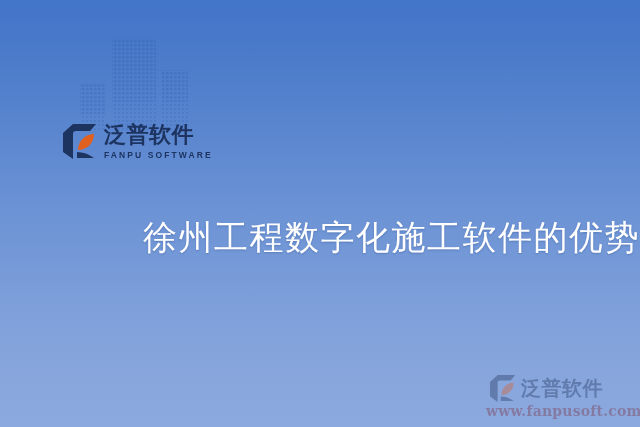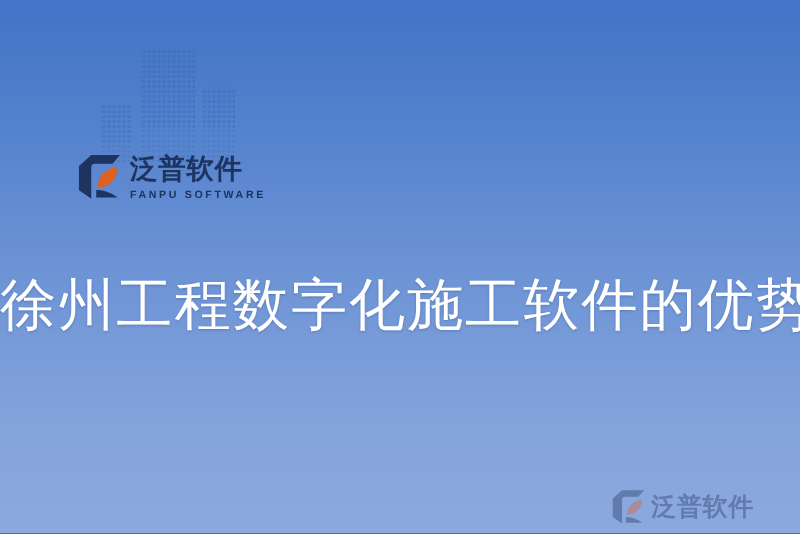--- a/index.html
+++ b/index.html
@@ -64,23 +64,23 @@
     white-space: nowrap;
     text-align: right;
   }
 
   
   #headline {
     position: absolute;
     left: 0;
     top: 216px;
     width: 640px;
-    text-align: left;
+    text-align: right;
     font-family: "DejaVu Serif", "Liberation Serif", serif;
-    font-size: 45px;
+    font-size: 34px;
     font-weight: 400;
     color: #ffffff;
     letter-spacing: 1.5px;
     line-height: 1.25;
     text-shadow: 0 1px 2px rgba(30, 60, 120, 0.30);
     white-space: nowrap;
   }
 
   
   #watermark {
@@ -161,15 +161,16 @@
 
   <div id="watermark">
     <div id="wm-logo">
       <svg id="wm-mark" viewBox="0 0 34 35" xmlns="http://www.w3.org/2000/svg">
         <path d="M10 0 H33 L27 7 H13 C11 7 10 8 10 10 V35 L0 28 V9 Z" fill="#2b3f6b"></path>
         <path d="M31 10 C31 19 24 26 15 26 C15 17 22 10 31 10 Z" fill="#d4663c"></path>
         <path d="M14 28 C20 28 26 30 31 34 H14 Z" fill="#2b3f6b"></path>
       </svg>
       <span class="wm-cn">泛普软件</span>
     </div>
+    <div class="wm-url">www.fanpusoft.com</div>
   </div>
 
 </div>
 
 </body></html>

